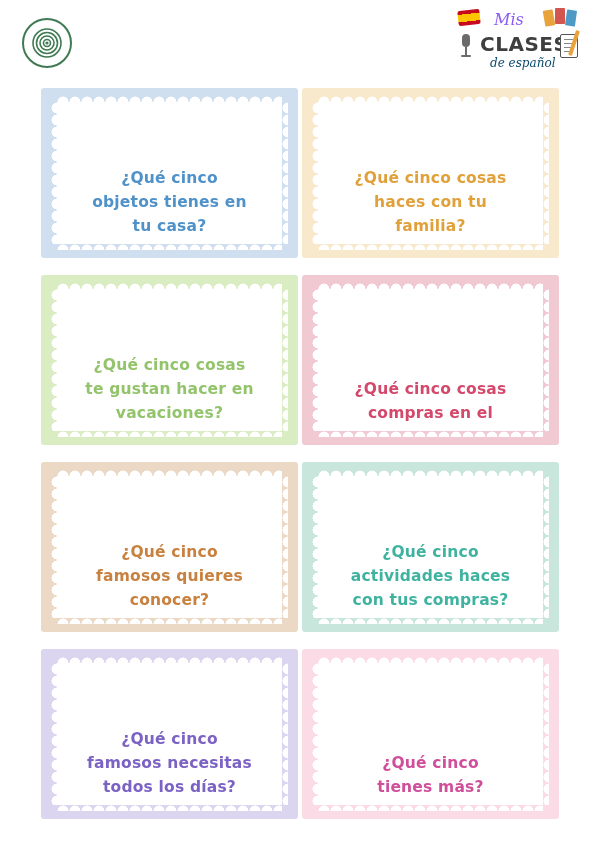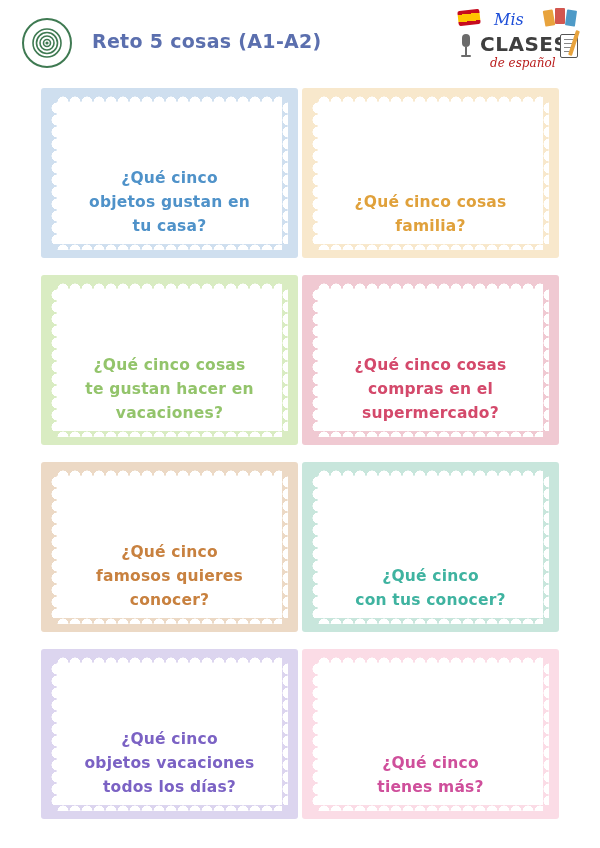--- a/index.html
+++ b/index.html
@@ -64,40 +64,40 @@
     width: 130px;
     height: 70px;
   }
   .brand-mis {
     position: absolute;
     left: 42px;
     top: 2px;
     font-family: "DejaVu Serif", serif;
     font-style: italic;
     font-size: 16px;
-    color: #1d4ed8;
+    color: #8b5cf6;
   }
   .brand-clases {
     position: absolute;
     left: 28px;
     top: 24px;
     font-family: "DejaVu Sans", sans-serif;
     font-weight: bold;
     font-size: 20px;
     color: #3f3f3f;
     letter-spacing: 0.5px;
   }
   .brand-de {
     position: absolute;
     left: 38px;
     top: 48px;
     font-family: "DejaVu Serif", serif;
     font-style: italic;
     font-size: 12px;
-    color: #b91c1c;
+    color: #0c4a6e;
   }
   .flag-es {
     position: absolute;
     left: 6px;
     top: 2px;
     width: 22px;
     height: 15px;
     background: linear-gradient(to bottom, #c60b1e 0 25%, #ffc400 25% 75%, #c60b1e 75% 100%);
     border-radius: 2px;
     transform: rotate(-6deg);
@@ -253,21 +253,20 @@
     <div class="logo-circle"></div>
     <svg class="logo-spiral" viewBox="0 0 34 34">
       <g fill="none" stroke="#3f7a52" stroke-width="1.6">
         <circle cx="17" cy="17" r="14"></circle>
         <circle cx="17" cy="17" r="10.5"></circle>
         <circle cx="17" cy="17" r="7"></circle>
         <circle cx="17" cy="17" r="3.5"></circle>
       </g>
       <circle cx="17" cy="17" r="1.6" fill="#3f7a52"></circle>
     </svg>
-    <div class="header-title">Reto 5 cosas (A1-A2)</div>
 
     <div class="brand">
       <div class="flag-es"></div>
       <div class="books">
         <div class="book b1"></div>
         <div class="book b2"></div>
         <div class="book b3"></div>
       </div>
       <div class="brand-mis">Mis</div>
       <div class="brand-clases">CLASES</div>
@@ -284,33 +283,34 @@
 
   <div class="grid" id="card-grid">
       <div class="card" style="background: rgb(207, 223, 239);">
         <div class="scallop top" style="background-image: radial-gradient(circle at 6px 6px, rgb(255, 255, 255) 5.3px, rgba(255, 255, 255, 0) 5.7px); top: 8px;"></div>
         <div class="scallop bottom" style="background-image: radial-gradient(circle at 6px 6px, rgb(255, 255, 255) 5.3px, rgba(255, 255, 255, 0) 5.7px); bottom: 8px;"></div>
         <div class="scallop left" style="background-image: radial-gradient(circle at 6px 6px, rgb(255, 255, 255) 5.3px, rgba(255, 255, 255, 0) 5.7px); left: 10px;"></div>
         <div class="scallop right" style="background-image: radial-gradient(circle at 6px 6px, rgb(255, 255, 255) 5.3px, rgba(255, 255, 255, 0) 5.7px); right: 10px;"></div>
         <div class="card-inner">
           <div class="card-text" style="color: rgb(79, 146, 201);">
             <div>¿Qué cinco</div>
-            <div>objetos gustan en</div>
+            <div>objetos tienes en</div>
             <div>tu casa?</div>
           </div>
         </div>
       </div>
       <div class="card" style="background: rgb(248, 232, 204);">
         <div class="scallop top" style="background-image: radial-gradient(circle at 6px 6px, rgb(255, 255, 255) 5.3px, rgba(255, 255, 255, 0) 5.7px); top: 8px;"></div>
         <div class="scallop bottom" style="background-image: radial-gradient(circle at 6px 6px, rgb(255, 255, 255) 5.3px, rgba(255, 255, 255, 0) 5.7px); bottom: 8px;"></div>
         <div class="scallop left" style="background-image: radial-gradient(circle at 6px 6px, rgb(255, 255, 255) 5.3px, rgba(255, 255, 255, 0) 5.7px); left: 10px;"></div>
         <div class="scallop right" style="background-image: radial-gradient(circle at 6px 6px, rgb(255, 255, 255) 5.3px, rgba(255, 255, 255, 0) 5.7px); right: 10px;"></div>
         <div class="card-inner">
           <div class="card-text" style="color: rgb(224, 161, 59);">
             <div>¿Qué cinco cosas</div>
+            <div>haces con tu</div>
             <div>familia?</div>
           </div>
         </div>
       </div>
       <div class="card" style="background: rgb(217, 236, 194);">
         <div class="scallop top" style="background-image: radial-gradient(circle at 6px 6px, rgb(255, 255, 255) 5.3px, rgba(255, 255, 255, 0) 5.7px); top: 8px;"></div>
         <div class="scallop bottom" style="background-image: radial-gradient(circle at 6px 6px, rgb(255, 255, 255) 5.3px, rgba(255, 255, 255, 0) 5.7px); bottom: 8px;"></div>
         <div class="scallop left" style="background-image: radial-gradient(circle at 6px 6px, rgb(255, 255, 255) 5.3px, rgba(255, 255, 255, 0) 5.7px); left: 10px;"></div>
         <div class="scallop right" style="background-image: radial-gradient(circle at 6px 6px, rgb(255, 255, 255) 5.3px, rgba(255, 255, 255, 0) 5.7px); right: 10px;"></div>
         <div class="card-inner">
@@ -323,21 +323,20 @@
       </div>
       <div class="card" style="background: rgb(240, 201, 210);">
         <div class="scallop top" style="background-image: radial-gradient(circle at 6px 6px, rgb(255, 255, 255) 5.3px, rgba(255, 255, 255, 0) 5.7px); top: 8px;"></div>
         <div class="scallop bottom" style="background-image: radial-gradient(circle at 6px 6px, rgb(255, 255, 255) 5.3px, rgba(255, 255, 255, 0) 5.7px); bottom: 8px;"></div>
         <div class="scallop left" style="background-image: radial-gradient(circle at 6px 6px, rgb(255, 255, 255) 5.3px, rgba(255, 255, 255, 0) 5.7px); left: 10px;"></div>
         <div class="scallop right" style="background-image: radial-gradient(circle at 6px 6px, rgb(255, 255, 255) 5.3px, rgba(255, 255, 255, 0) 5.7px); right: 10px;"></div>
         <div class="card-inner">
           <div class="card-text" style="color: rgb(212, 73, 107);">
             <div>¿Qué cinco cosas</div>
             <div>compras en el</div>
-            <div>supermercado?</div>
           </div>
         </div>
       </div>
       <div class="card" style="background: rgb(236, 217, 197);">
         <div class="scallop top" style="background-image: radial-gradient(circle at 6px 6px, rgb(255, 255, 255) 5.3px, rgba(255, 255, 255, 0) 5.7px); top: 8px;"></div>
         <div class="scallop bottom" style="background-image: radial-gradient(circle at 6px 6px, rgb(255, 255, 255) 5.3px, rgba(255, 255, 255, 0) 5.7px); bottom: 8px;"></div>
         <div class="scallop left" style="background-image: radial-gradient(circle at 6px 6px, rgb(255, 255, 255) 5.3px, rgba(255, 255, 255, 0) 5.7px); left: 10px;"></div>
         <div class="scallop right" style="background-image: radial-gradient(circle at 6px 6px, rgb(255, 255, 255) 5.3px, rgba(255, 255, 255, 0) 5.7px); right: 10px;"></div>
         <div class="card-inner">
           <div class="card-text" style="color: rgb(200, 129, 63);">
@@ -348,33 +347,34 @@
         </div>
       </div>
       <div class="card" style="background: rgb(200, 230, 220);">
         <div class="scallop top" style="background-image: radial-gradient(circle at 6px 6px, rgb(255, 255, 255) 5.3px, rgba(255, 255, 255, 0) 5.7px); top: 8px;"></div>
         <div class="scallop bottom" style="background-image: radial-gradient(circle at 6px 6px, rgb(255, 255, 255) 5.3px, rgba(255, 255, 255, 0) 5.7px); bottom: 8px;"></div>
         <div class="scallop left" style="background-image: radial-gradient(circle at 6px 6px, rgb(255, 255, 255) 5.3px, rgba(255, 255, 255, 0) 5.7px); left: 10px;"></div>
         <div class="scallop right" style="background-image: radial-gradient(circle at 6px 6px, rgb(255, 255, 255) 5.3px, rgba(255, 255, 255, 0) 5.7px); right: 10px;"></div>
         <div class="card-inner">
           <div class="card-text" style="color: rgb(63, 179, 160);">
             <div>¿Qué cinco</div>
-            <div>con tus conocer?</div>
+            <div>actividades haces</div>
+            <div>con tus compras?</div>
           </div>
         </div>
       </div>
       <div class="card" style="background: rgb(220, 213, 239);">
         <div class="scallop top" style="background-image: radial-gradient(circle at 6px 6px, rgb(255, 255, 255) 5.3px, rgba(255, 255, 255, 0) 5.7px); top: 8px;"></div>
         <div class="scallop bottom" style="background-image: radial-gradient(circle at 6px 6px, rgb(255, 255, 255) 5.3px, rgba(255, 255, 255, 0) 5.7px); bottom: 8px;"></div>
         <div class="scallop left" style="background-image: radial-gradient(circle at 6px 6px, rgb(255, 255, 255) 5.3px, rgba(255, 255, 255, 0) 5.7px); left: 10px;"></div>
         <div class="scallop right" style="background-image: radial-gradient(circle at 6px 6px, rgb(255, 255, 255) 5.3px, rgba(255, 255, 255, 0) 5.7px); right: 10px;"></div>
         <div class="card-inner">
           <div class="card-text" style="color: rgb(123, 98, 196);">
             <div>¿Qué cinco</div>
-            <div>objetos vacaciones</div>
+            <div>famosos necesitas</div>
             <div>todos los días?</div>
           </div>
         </div>
       </div>
       <div class="card" style="background: rgb(251, 220, 230);">
         <div class="scallop top" style="background-image: radial-gradient(circle at 6px 6px, rgb(255, 255, 255) 5.3px, rgba(255, 255, 255, 0) 5.7px); top: 8px;"></div>
         <div class="scallop bottom" style="background-image: radial-gradient(circle at 6px 6px, rgb(255, 255, 255) 5.3px, rgba(255, 255, 255, 0) 5.7px); bottom: 8px;"></div>
         <div class="scallop left" style="background-image: radial-gradient(circle at 6px 6px, rgb(255, 255, 255) 5.3px, rgba(255, 255, 255, 0) 5.7px); left: 10px;"></div>
         <div class="scallop right" style="background-image: radial-gradient(circle at 6px 6px, rgb(255, 255, 255) 5.3px, rgba(255, 255, 255, 0) 5.7px); right: 10px;"></div>
         <div class="card-inner">

